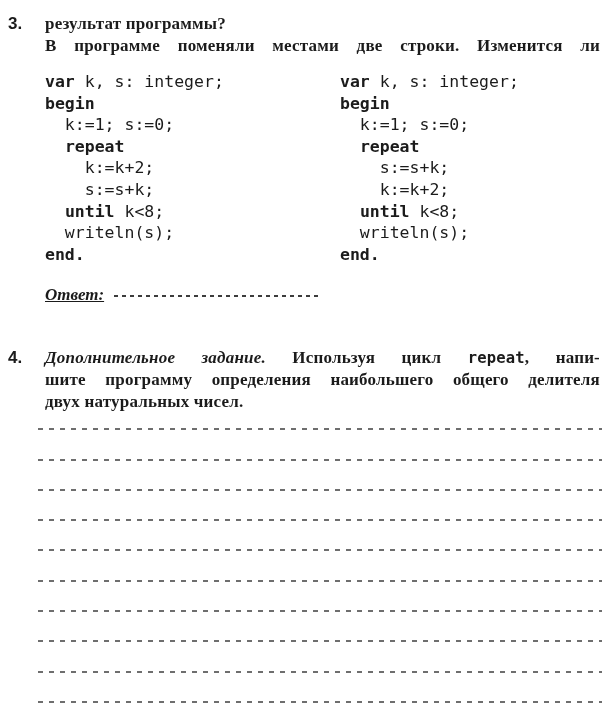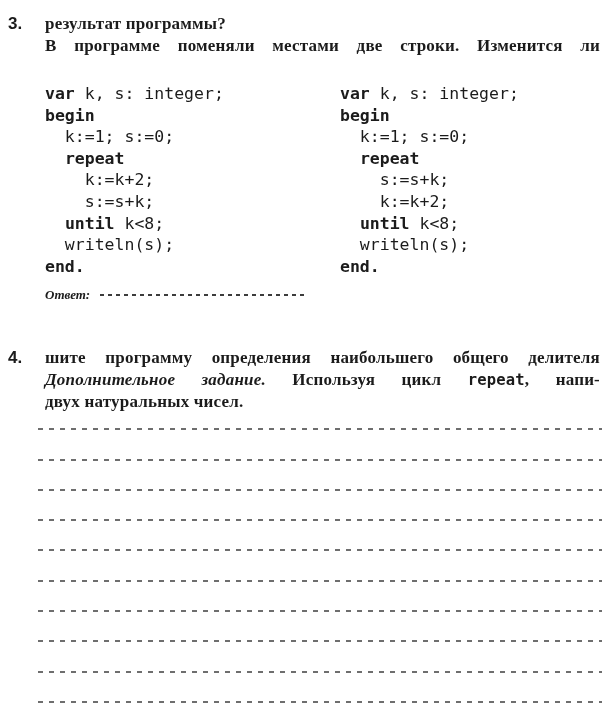--- a/index.html
+++ b/index.html
@@ -34,34 +34,34 @@
   }
   .q-line.justify { text-align: justify; text-align-last: justify; }
   .q-line .it { font-style: italic; }
   .q-line .kw-inline {
     font-family: "DejaVu Sans Mono", monospace;
     font-weight: 700; font-size: 15.5px;
   }
 
   
   .code-row { position: relative; height: 196px; margin-top: 10px; }
-  .code-col { position: absolute; top: 16px; }
+  .code-col { position: absolute; top: 4px; }
   .code-col.left { left: 0; }
   .code-col.right { left: 295px; }
   .code-line {
     font-family: "DejaVu Sans Mono", monospace;
     font-size: 16.5px; line-height: 21.6px;
     font-weight: 400; white-space: pre;
   }
   .code-line .kw { font-weight: 700; }
 
   
   .answer-row { margin-top: 20px; height: 24px; }
   .answer-label {
-    font-size: 13px; font-weight: 700; font-style: italic; line-height: 24px;
+    font-size: 17px; font-weight: 700; font-style: italic; line-height: 24px; text-decoration: underline;
   }
   .answer-blank {
     display: inline-block; width: 205px; height: 2px;
     margin-left: 10px; position: relative; top: -3px;
     background: repeating-linear-gradient(90deg, var(--answer-dash) 0 4px, transparent 4px 8px);
   }
 
   
   .exercise4 { margin-top: 40px; }
 
@@ -112,22 +112,22 @@
       <div class="answer-row">
         <span class="answer-label">Ответ:</span><span class="answer-blank"></span>
       </div>
     </div>
   </section>
 
   <section class="exercise exercise4">
     <span class="ex-num">4.</span>
     <div class="ex-content">
       <div id="ex4-text">
+          <div class="q-line justify"><span class="it">Дополнительное задание.</span><span> Используя цикл </span><span class="kw-inline">repeat</span><span>, напи-</span></div>
           <div class="q-line justify"><span>шите программу определения наибольшего общего делителя</span></div>
-          <div class="q-line justify"><span class="it">Дополнительное задание.</span><span> Используя цикл </span><span class="kw-inline">repeat</span><span>, напи-</span></div>
           <div class="q-line"><span>двух натуральных чисел.</span></div>
         </div>
     </div>
     <div class="writing-lines" id="ex4-lines">
         <div class="blank-line"></div>
         <div class="blank-line"></div>
         <div class="blank-line"></div>
         <div class="blank-line"></div>
         <div class="blank-line"></div>
         <div class="blank-line"></div>

